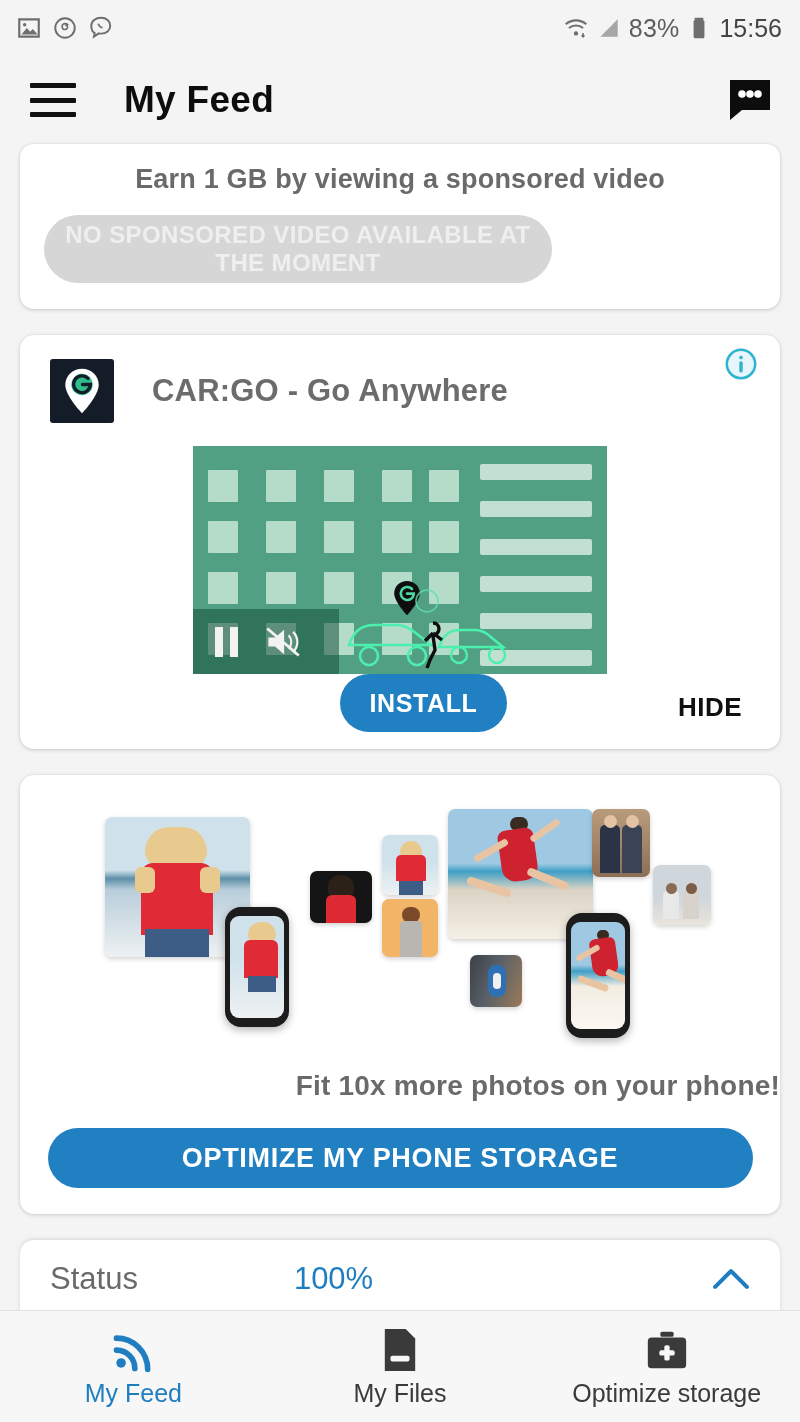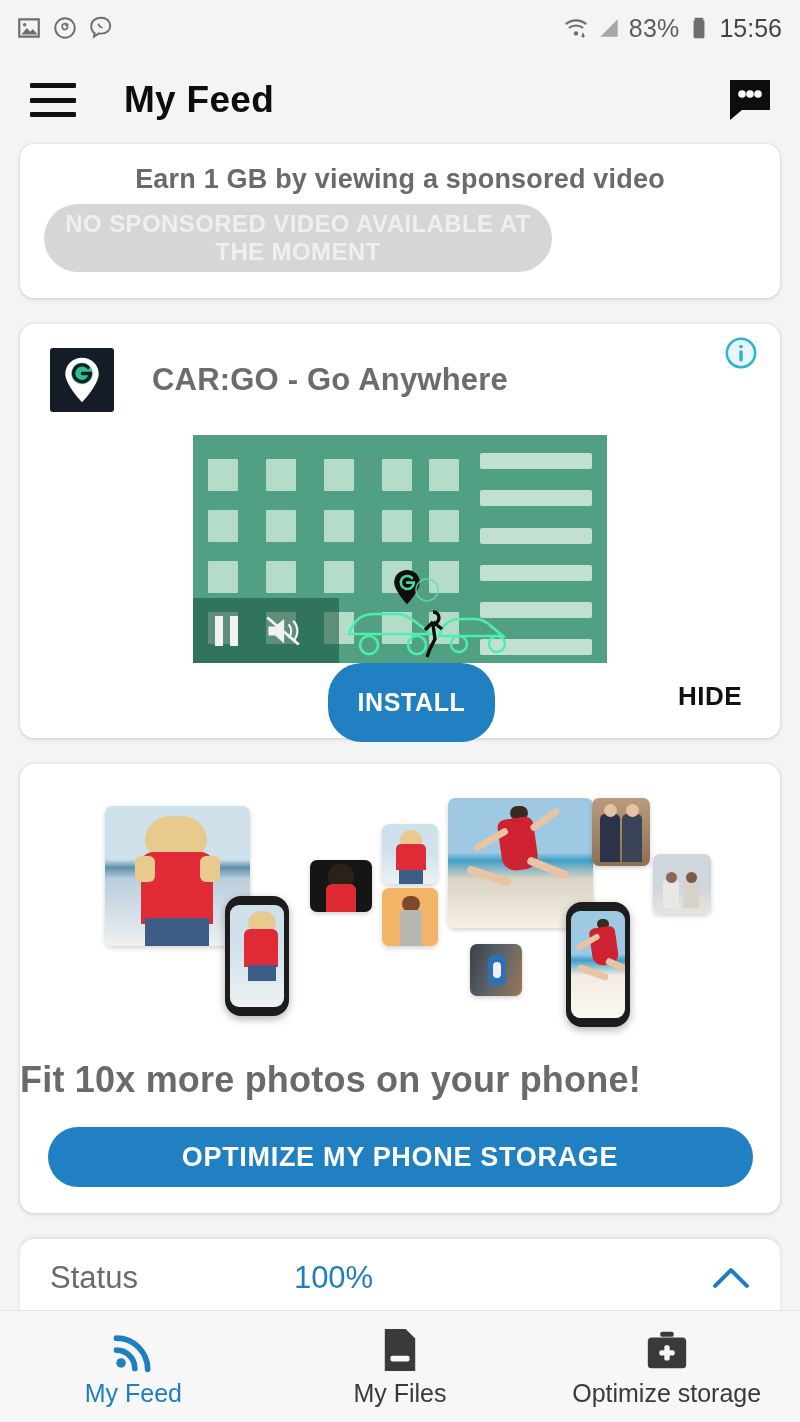--- a/index.html
+++ b/index.html
@@ -32,21 +32,21 @@
   
   .card {
     background: #fff; border-radius: 14px;
     box-shadow: 0 1px 4px rgba(0,0,0,.16), 0 0 2px rgba(0,0,0,.07);
     margin: 0 20px 26px 20px;
   }
 
   
   .spons { padding: 20px 24px 26px 24px; }
   .spons-title { text-align: center; font-size: 27px; font-weight: bold; color: #6a6a6a; letter-spacing: .2px; }
-  .spons-row { display: flex; align-items: center; margin-top: 9px; }
+  .spons-row { display: flex; align-items: center; margin-top: 20px; }
   .spons-btn {
     flex: 0 0 508px; height: 68px; border-radius: 34px; background: #d6d6d6;
     color: #efefef; font-size: 24px; font-weight: bold; letter-spacing: .4px;
     display: flex; align-items: center; justify-content: center; text-align: center;
     line-height: 1.15; border: none; padding: 0 14px; cursor: default;
   }
   .spons-more {
     flex: 1; text-align: center; font-size: 26px; font-weight: bold; color: #0d0d0d;
     line-height: 1.2; letter-spacing: .3px; cursor: pointer;
   }
@@ -69,41 +69,41 @@
     position: absolute; left: 0; bottom: 0; width: 146px; height: 65px;
     background: rgba(20,80,58,.55); display: flex; align-items: center; padding-left: 22px; gap: 26px;
   }
   .pause { width: 24px; height: 30px; display: flex; gap: 7px; cursor: pointer; }
   .pause i { width: 8px; height: 30px; background: #f2f2f2; display: block; }
   .mute { width: 36px; height: 32px; cursor: pointer; }
   .car-art { position: absolute; left: 148px; bottom: -4px; width: 190px; height: 105px; }
 
   .ad-actions { display: flex; align-items: center; padding: 18px 0 26px 0; position: relative; }
   .install-btn {
-    position: absolute; left: 308px; top: 0; width: 167px; height: 79px;
+    position: absolute; left: 320px; top: 0; width: 167px; height: 58px;
     border-radius: 34px; background: #2180c2; color: #fff; border: none;
     font-size: 25px; font-weight: bold; letter-spacing: .6px; cursor: pointer;
     display: flex; align-items: center; justify-content: center;
   }
   .hide-btn {
     margin-left: auto; margin-right: 38px; background: none; border: none;
     font-size: 26px; font-weight: bold; color: #111; letter-spacing: .5px; cursor: pointer;
   }
 
   
   .opt { padding: 22px 0 26px 0; }
   .collage { position: relative; width: 760px; height: 255px; margin: 0 auto; }
   .ph { position: absolute; border-radius: 7px; overflow: hidden; box-shadow: 0 2px 5px rgba(0,0,0,.18); }
   .phone {
     position: absolute; border-radius: 16px; background: #1c1c1c;
     padding: 9px 5px; box-shadow: 0 3px 8px rgba(0,0,0,.3);
   }
   .phone > div { width: 100%; height: 100%; border-radius: 9px; overflow: hidden; }
   .opt-title {
-    text-align: left; font-size: 36px; font-weight: bold; color: #6a6a6a;
+    text-align: right; font-size: 28px; font-weight: bold; color: #6a6a6a;
     margin-top: 18px; letter-spacing: .2px;
   }
   .opt-btn {
     display: block; width: 705px; height: 60px; margin: 26px auto 0 auto;
     border-radius: 34px; background: #2180c2; color: #fff; border: none;
     font-size: 27px; font-weight: bold; letter-spacing: .7px; cursor: pointer;
   }
 
   
   .status-card {

